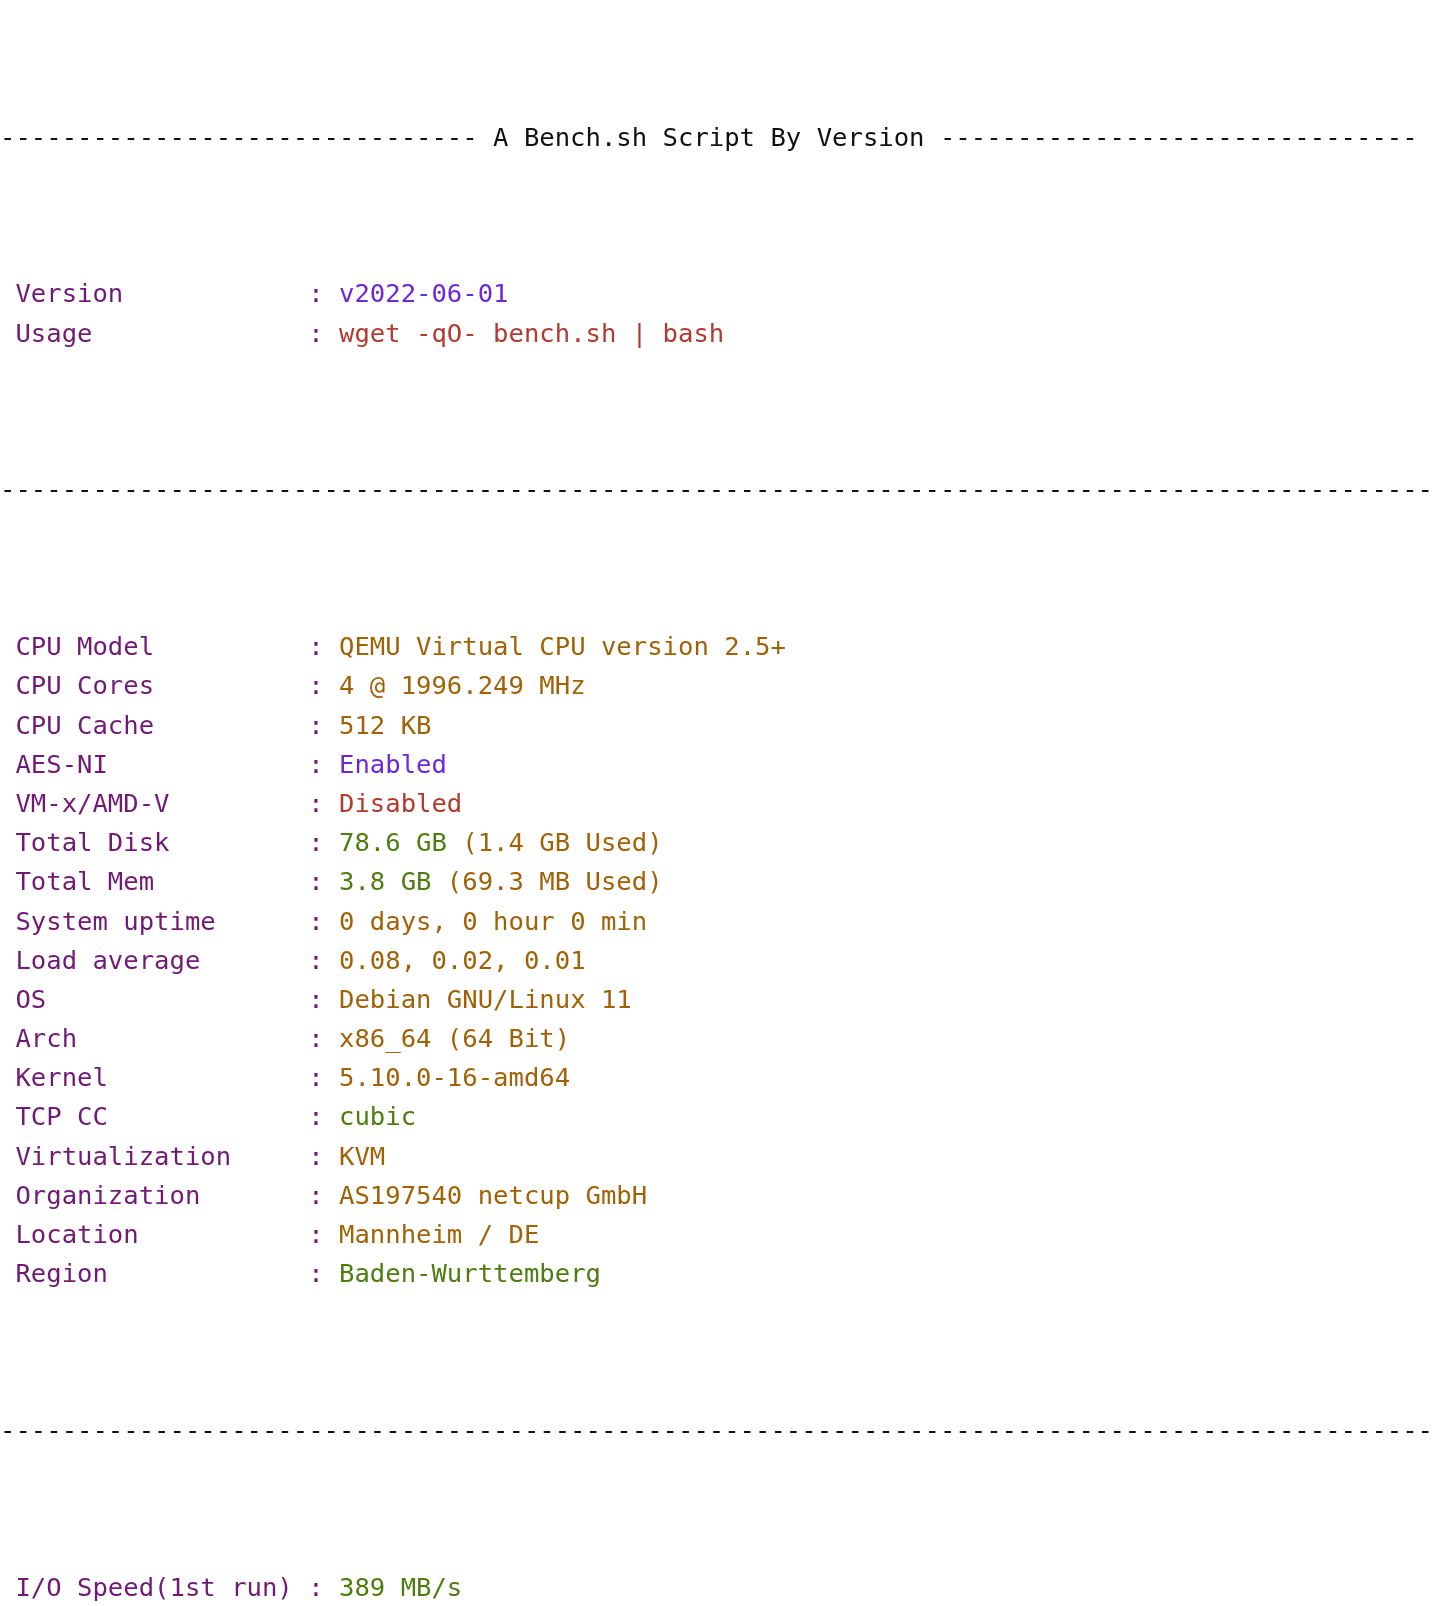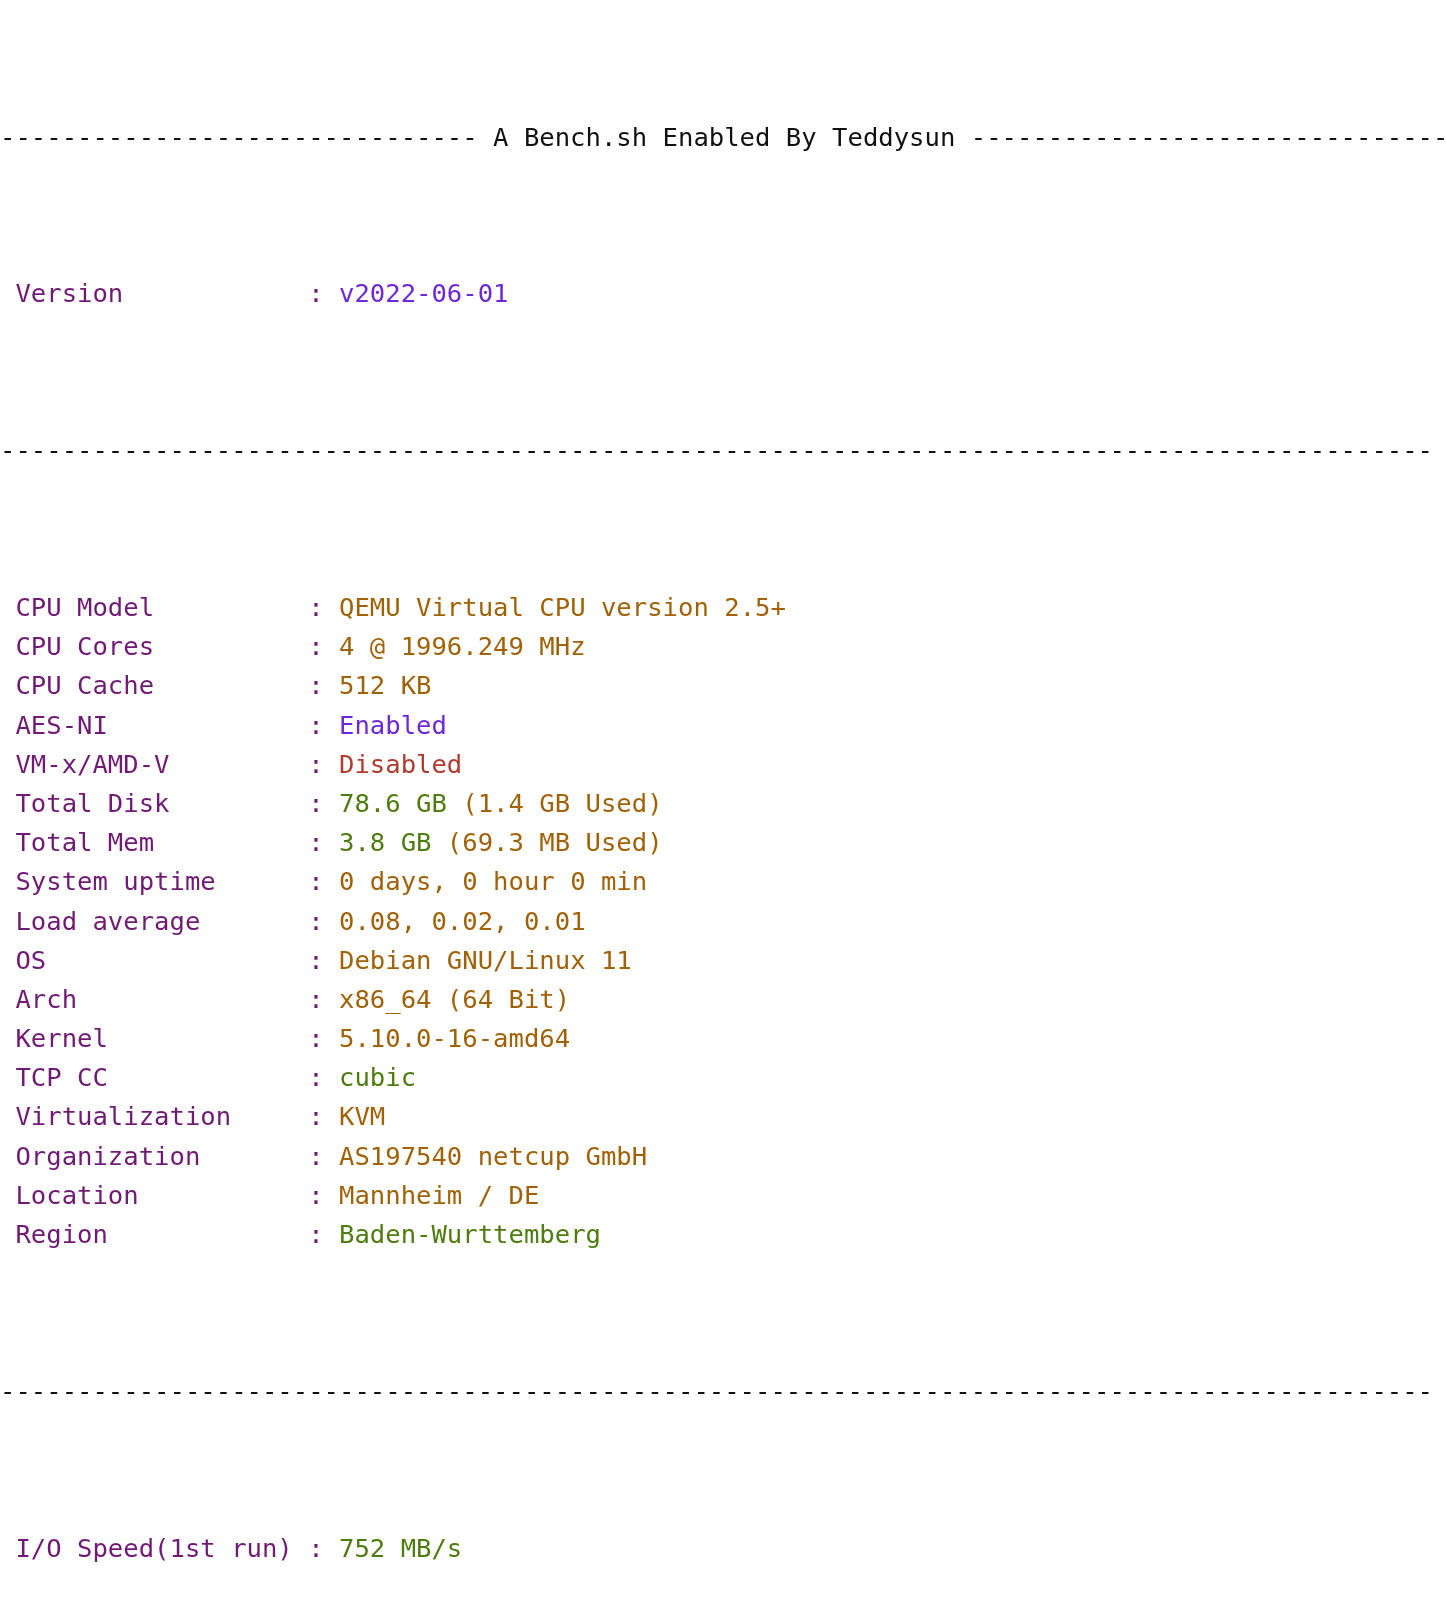--- a/index.html
+++ b/index.html
@@ -35,31 +35,31 @@
   .c-red    { color: #b23a2e; }
   .c-cyan   { color: #a16207; }
   .c-yellow { color: #4d7c0f; }
   .c-plain  { color: #701a75; }
 </style>
 </head>
 <body>
 
 <div id="terminal">
 
-  <div class="line"><span>-------------------------------</span><span> A Bench.sh Enabled By Teddysun </span><span>-------------------------------</span></div>
+  <div class="line"><span>-------------------------------</span><span> A Bench.sh Script By Version </span><span>-------------------------------</span></div>
 
-  <div id="intro-rows"><div class="line"><span class="c-plain"> Version            : </span><span class="c-green">v2022-06-01</span></div></div>
+  <div id="intro-rows"><div class="line"><span class="c-plain"> Version            : </span><span class="c-green">v2022-06-01</span></div><div class="line"><span class="c-plain"> Usage              : </span><span class="c-red">wget -qO- bench.sh | bash</span></div></div>
 
   <div class="rule">---------------------------------------------------------------------------------------------</div>
 
   <div id="sysinfo-rows"><div class="line"><span class="c-plain"> CPU Model          : </span><span class="c-cyan">QEMU Virtual CPU version 2.5+</span></div><div class="line"><span class="c-plain"> CPU Cores          : </span><span class="c-cyan">4 @ 1996.249 MHz</span></div><div class="line"><span class="c-plain"> CPU Cache          : </span><span class="c-cyan">512 KB</span></div><div class="line"><span class="c-plain"> AES-NI             : </span><span class="c-green">Enabled</span></div><div class="line"><span class="c-plain"> VM-x/AMD-V         : </span><span class="c-red">Disabled</span></div><div class="line"><span class="c-plain"> Total Disk         : </span><span class="c-yellow">78.6 GB</span><span class="c-cyan"> (1.4 GB Used)</span></div><div class="line"><span class="c-plain"> Total Mem          : </span><span class="c-yellow">3.8 GB</span><span class="c-cyan"> (69.3 MB Used)</span></div><div class="line"><span class="c-plain"> System uptime      : </span><span class="c-cyan">0 days, 0 hour 0 min</span></div><div class="line"><span class="c-plain"> Load average       : </span><span class="c-cyan">0.08, 0.02, 0.01</span></div><div class="line"><span class="c-plain"> OS                 : </span><span class="c-cyan">Debian GNU/Linux 11</span></div><div class="line"><span class="c-plain"> Arch               : </span><span class="c-cyan">x86_64 (64 Bit)</span></div><div class="line"><span class="c-plain"> Kernel             : </span><span class="c-cyan">5.10.0-16-amd64</span></div><div class="line"><span class="c-plain"> TCP CC             : </span><span class="c-yellow">cubic</span></div><div class="line"><span class="c-plain"> Virtualization     : </span><span class="c-cyan">KVM</span></div><div class="line"><span class="c-plain"> Organization       : </span><span class="c-cyan">AS197540 netcup GmbH</span></div><div class="line"><span class="c-plain"> Location           : </span><span class="c-cyan">Mannheim / DE</span></div><div class="line"><span class="c-plain"> Region             : </span><span class="c-yellow">Baden-Wurttemberg</span></div></div>
 
   <div class="rule">---------------------------------------------------------------------------------------------</div>
 
-  <div id="iospeed-rows"><div class="line"><span class="c-plain"> I/O Speed(1st run) : </span><span class="c-yellow">752 MB/s</span></div></div>
+  <div id="iospeed-rows"><div class="line"><span class="c-plain"> I/O Speed(1st run) : </span><span class="c-yellow">389 MB/s</span></div></div>
 
   
 
   
   
 
   
 
   
 

